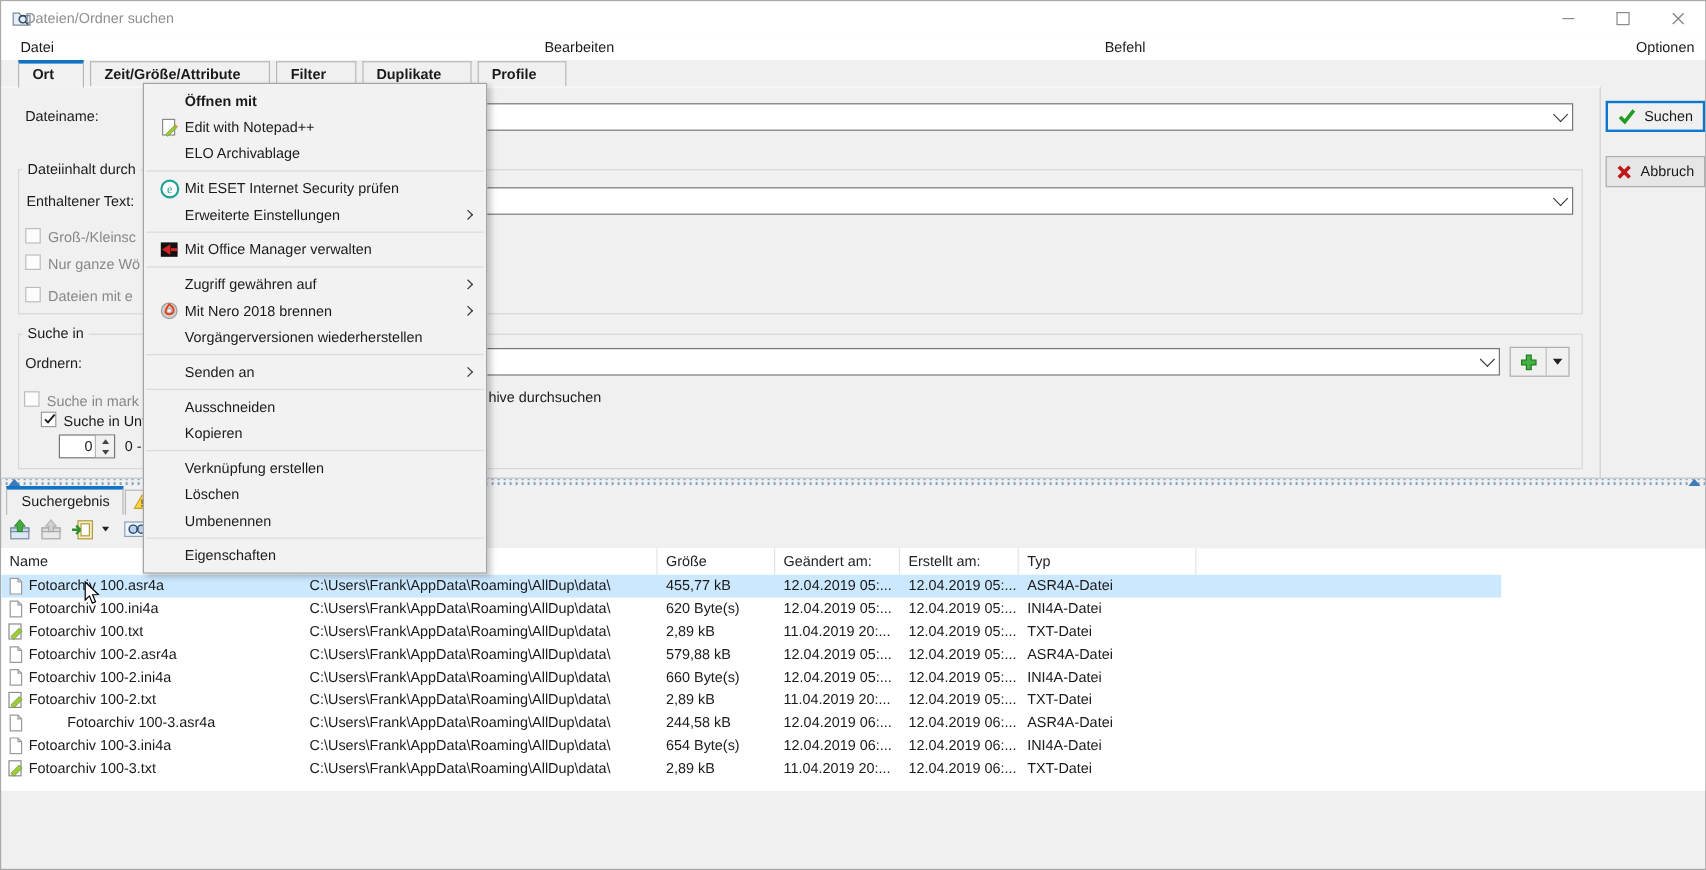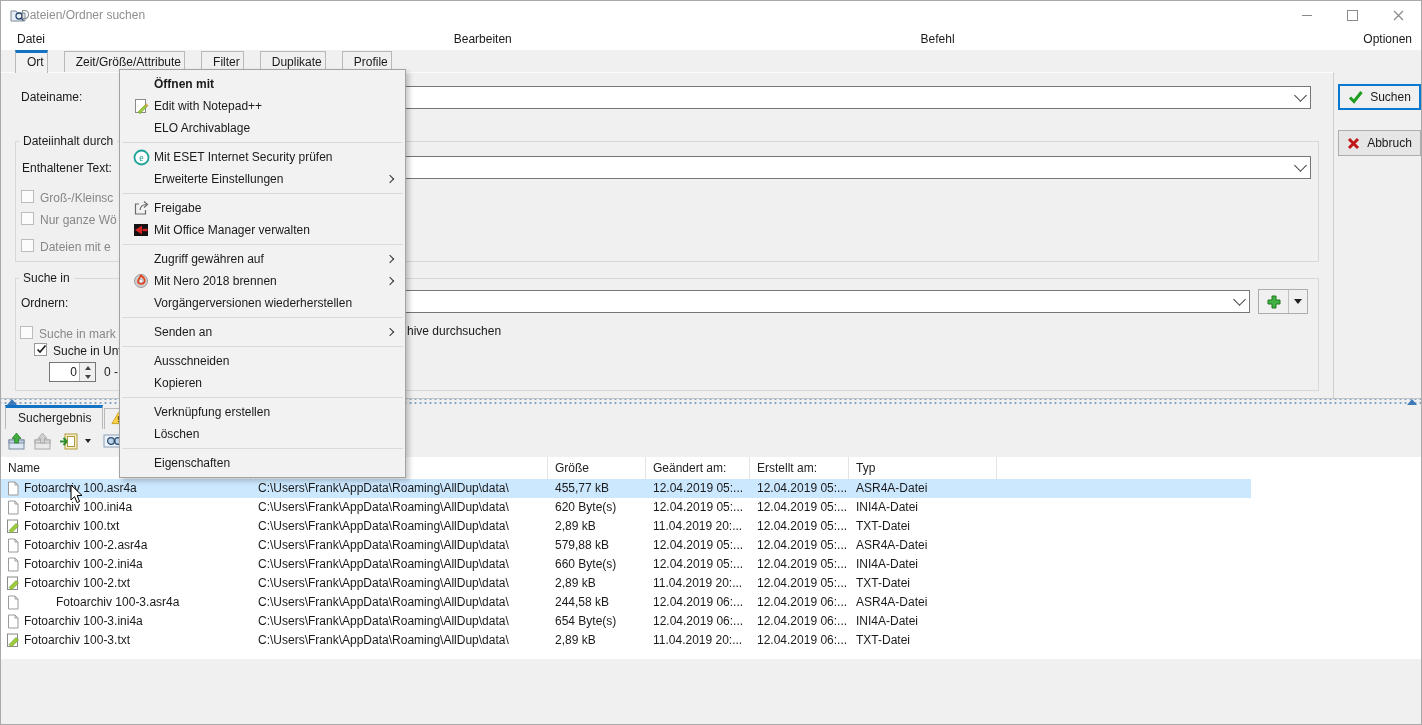--- a/index.html
+++ b/index.html
@@ -14,21 +14,21 @@
   .capbtn{position:absolute;top:0;width:45px;height:28px;display:flex;align-items:center;justify-content:center;}
   .min-glyph{width:10px;height:1px;background:#8a8a8a;}
   .max-glyph{width:9px;height:9px;border:1px solid #8a8a8a;}
 
   
   .menubar{position:absolute;left:0;top:28px;right:0;height:21px;background:#fff;display:flex;padding-left:7px;justify-content:space-between;}
   .mitem{padding:3px 9px 0 9px;height:18px;}
 
   
   .tabstrip{position:absolute;left:14px;top:49px;height:23px;display:flex;align-items:flex-end;}
-  .tab{background:#f0f0f0;border:1px solid #b9b9b9;border-bottom:none;padding:3px 3px 4px 11px;margin-right:16px;position:relative;}
+  .tab{background:#f0f0f0;border:1px solid #b9b9b9;border-bottom:none;padding:3px 24px 4px 11px;margin-right:5px;position:relative;font-weight:bold;}
   .tab.sel{border-top:3px solid #1273c4;padding-top:2px;background:#f2f2f2;z-index:2;}
   .tabpage{position:absolute;left:0;top:71px;width:1332px;height:326px;background:#f0f0f0;border-right:1px solid #cfcfcf;border-top:1px solid #fbfbfb;}
 
   
   .lbl{position:absolute;white-space:nowrap;}
   .lbl.dis{color:#878787;}
   .combo{position:absolute;background:#fff;border:1px solid #767676;box-sizing:border-box;height:23px;}
   .combo .chev{position:absolute;right:5px;top:8px;}
   .groupbox{position:absolute;border:1px solid #d8d8d8;box-sizing:border-box;}
   .glabel{position:absolute;background:#f0f0f0;padding:0 4px;white-space:nowrap;}
@@ -449,30 +449,20 @@
         <span class="clabel">Mit ESET Internet Security prüfen</span>
       </div>
       <div class="citem">
         <span class="cicon"></span>
         <span class="clabel">Erweiterte Einstellungen</span>
         <span class="subarrow"></span>
       </div>
       <div class="csep"></div>
       <div class="citem">
         <span class="cicon">
-          <svg width="17" height="16" viewBox="0 0 17 16">
-            <path d="M6 4 H2.5 V14 H12.5 V10" fill="none" stroke="#6a6a6a" stroke-width="1.2"></path>
-            <path d="M7 10 C7.5 5.5 10.5 4.5 13.5 4.5" fill="none" stroke="#6a6a6a" stroke-width="1.2"></path>
-            <path d="M11 1.5 L14.5 4.5 L11 7.5" fill="none" stroke="#6a6a6a" stroke-width="1.2"></path>
-          </svg>
-        </span>
-        <span class="clabel">Freigabe</span>
-      </div>
-      <div class="citem">
-        <span class="cicon">
           <svg width="16" height="14" viewBox="0 0 16 14">
             <rect x="1" y="1" width="14" height="12" fill="#121212"></rect>
             <path d="M2 7 L9 2.5 V11.5 Z" fill="#d42222"></path>
             <rect x="9.5" y="5.8" width="5" height="2.4" fill="#d42222"></rect>
           </svg>
         </span>
         <span class="clabel">Mit Office Manager verwalten</span>
       </div>
       <div class="csep"></div>
       <div class="citem">
@@ -511,20 +501,24 @@
         <span class="clabel">Kopieren</span>
       </div>
       <div class="csep"></div>
       <div class="citem">
         <span class="cicon"></span>
         <span class="clabel">Verknüpfung erstellen</span>
       </div>
       <div class="citem">
         <span class="cicon"></span>
         <span class="clabel">Löschen</span>
+      </div>
+      <div class="citem">
+        <span class="cicon"></span>
+        <span class="clabel">Umbenennen</span>
       </div>
       <div class="csep"></div>
       <div class="citem">
         <span class="cicon"></span>
         <span class="clabel">Eigenschaften</span>
       </div>
     </div>
 
   <span class="abs" style="left:69px;top:483px;z-index:60;">
     <svg width="13" height="20" viewBox="0 0 13 20">

